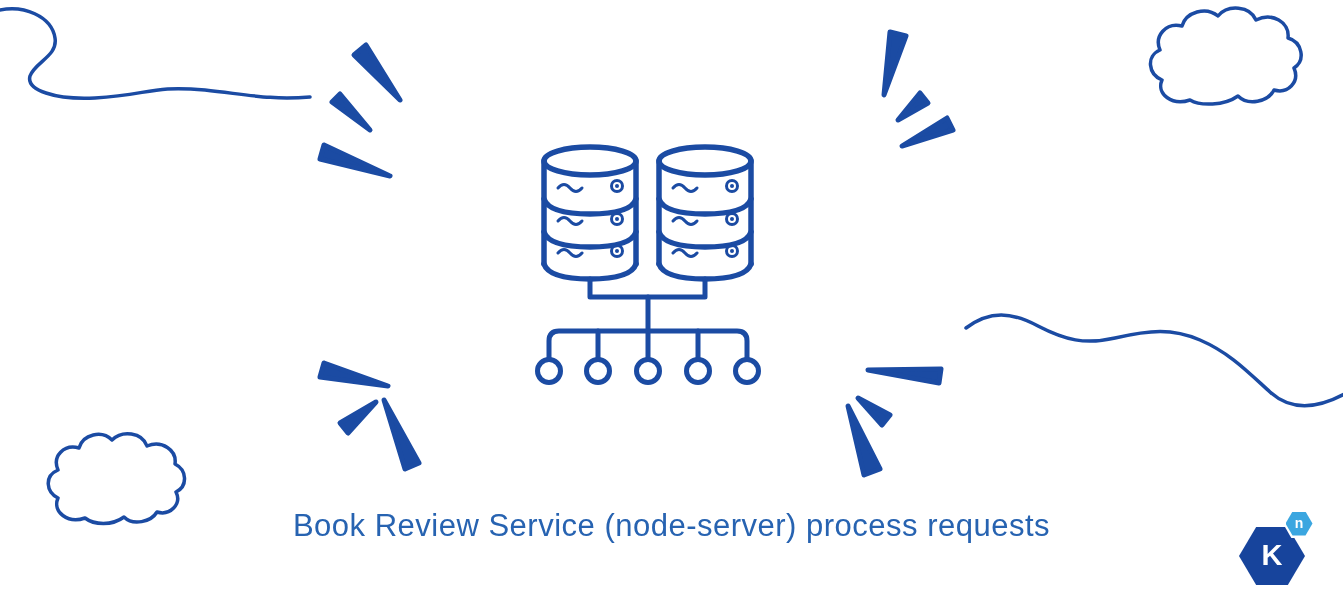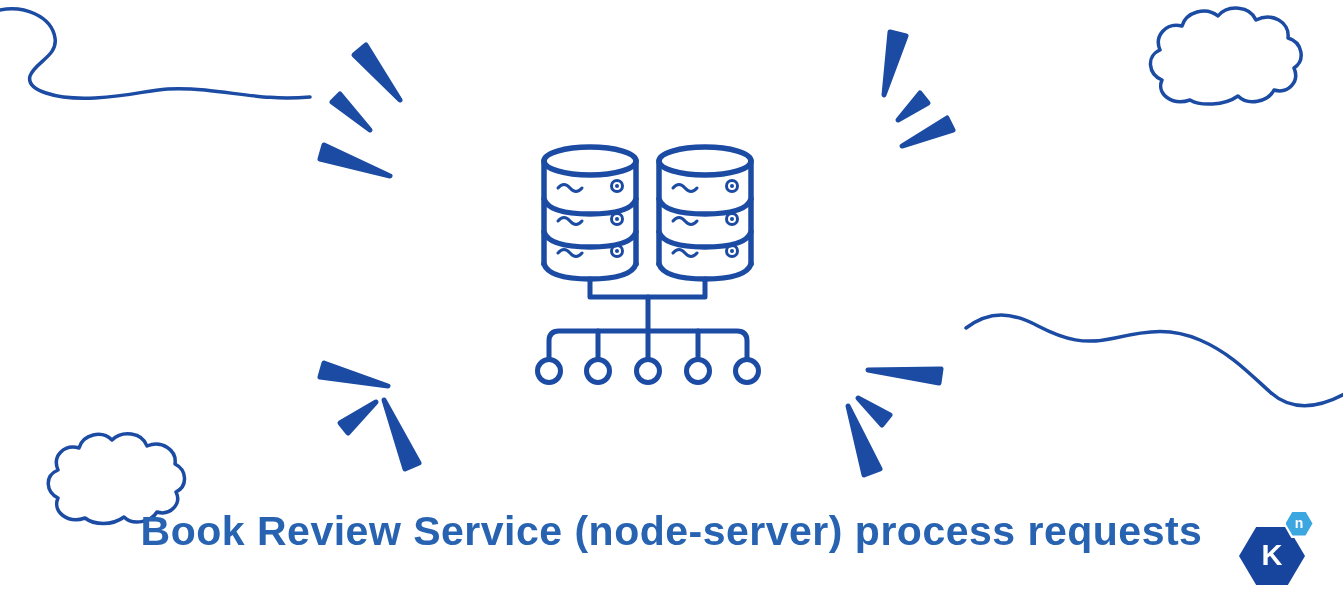--- a/index.html
+++ b/index.html
@@ -18,24 +18,24 @@
   .ink-draw-b { fill: none; stroke: #1b4ba3; stroke-width: 5.5; stroke-linecap: round; stroke-linejoin: round; }
   .ink-thin   { fill: none; stroke: #1b4ba3; stroke-width: 3;   stroke-linecap: round; stroke-linejoin: round; }
   .ink-fill   { fill: #1b4ba3; stroke: #1b4ba3; stroke-width: 5; stroke-linejoin: round; stroke-linecap: round; }
   .ink-dot    { fill: #1b4ba3; stroke: none; }
 
   .caption {
     position: absolute;
     left: 0; right: 0;
     top: 508px;
     text-align: center;
-    font-size: 41px;
+    font-size: 31px;
     letter-spacing: 0.5px;
     color: #2763b1;
-    font-weight: 700;
+    font-weight: 400;
   }
 
   .logo { position: absolute; right: 28px; bottom: 10px; width: 76px; height: 76px; }
   .hex  { clip-path: polygon(26% 0%, 74% 0%, 100% 50%, 74% 100%, 26% 100%, 0% 50%); }
   .hex-big {
     position: absolute; left: 0; bottom: 0;
     width: 66px; height: 58px;
     background: #17449c;
     display: flex; align-items: center; justify-content: center;
   }

